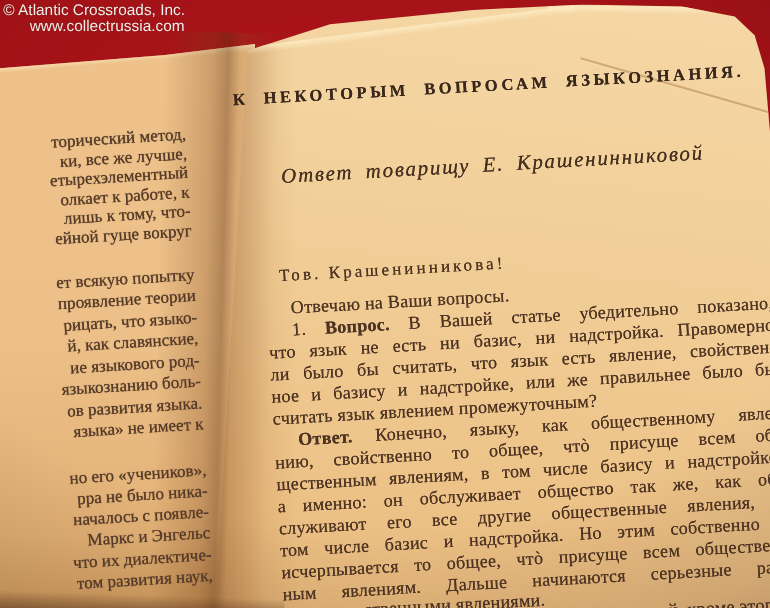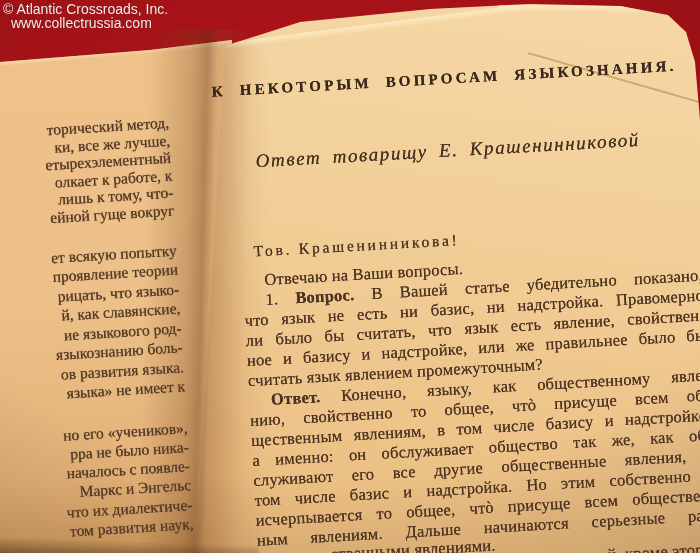--- a/index.html
+++ b/index.html
@@ -43,21 +43,21 @@
   }
   .vignette{
     position:absolute;inset:0;pointer-events:none;
     background:radial-gradient(ellipse 110% 95% at 48% 35%,rgba(0,0,0,0) 55%,rgba(50,18,8,.14) 78%,rgba(40,12,6,.32) 100%);
   }
   .watermark{
     position:absolute;left:3px;top:3px;z-index:30;color:#f2efe8;
     font-family:Liberation Sans, sans-serif;
     font-size:14px;line-height:13.5px;text-shadow:0 0 1px rgba(0,0,0,.35);
   }
-  .watermark .l2{margin-left:8px;}
+  .watermark .l2{margin-left:24px;}
 
   
   .rtext{
     position:absolute;left:205px;top:60px;width:500px;z-index:10;
     transform:rotate(-3.2deg);transform-origin:left top;
     color:#4e3423;text-shadow:0 0 .6px currentColor;
   }
   .heading{margin:24px 0 0 5px;font-size:15px;font-weight:700;letter-spacing:3.2px;word-spacing:7px;color:#3a281c;}
   .subtitle{margin:52px 0 0 45px;font-size:19px;font-style:italic;letter-spacing:1.6px;word-spacing:5px;color:#46301f;}
   .salutation{margin:70px 0 0 38px;font-size:15.5px;letter-spacing:2.8px;}

